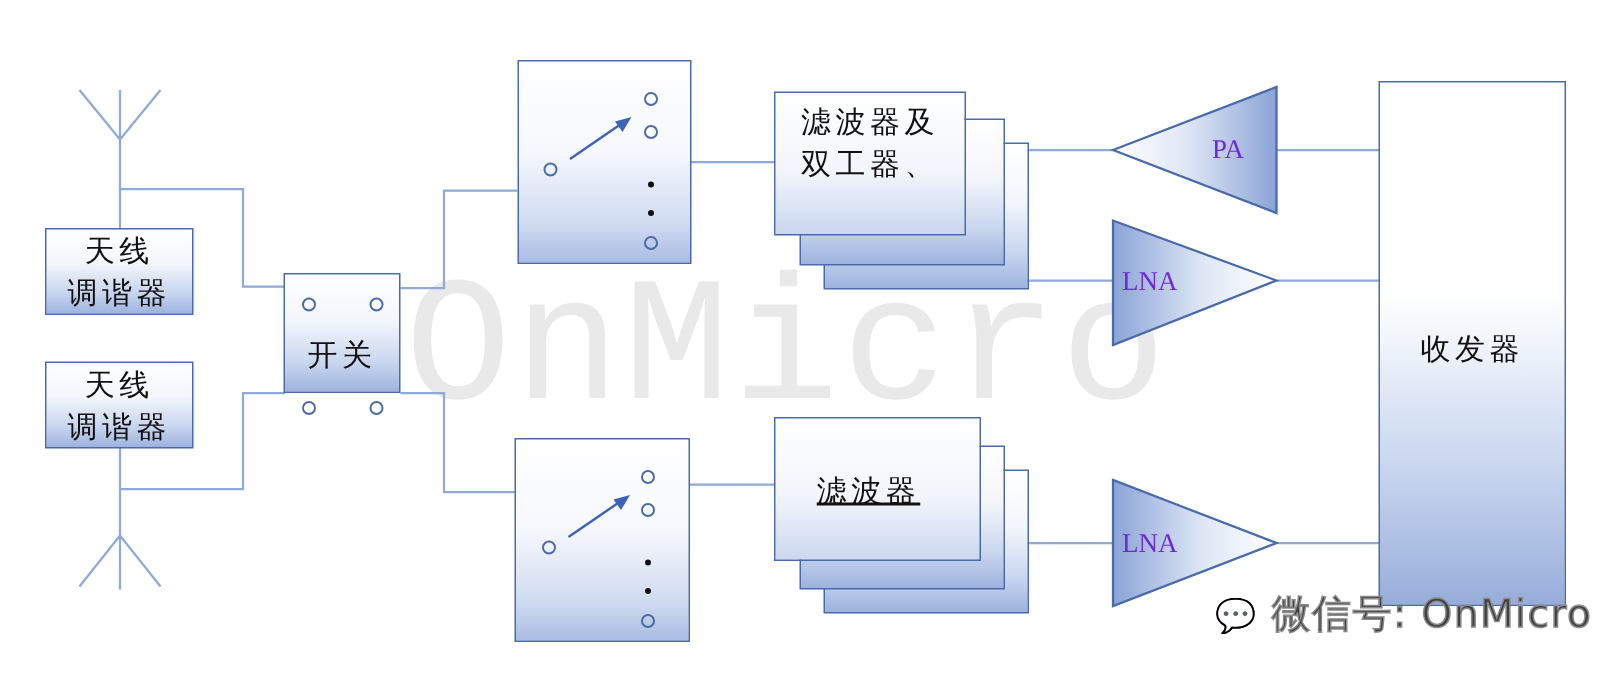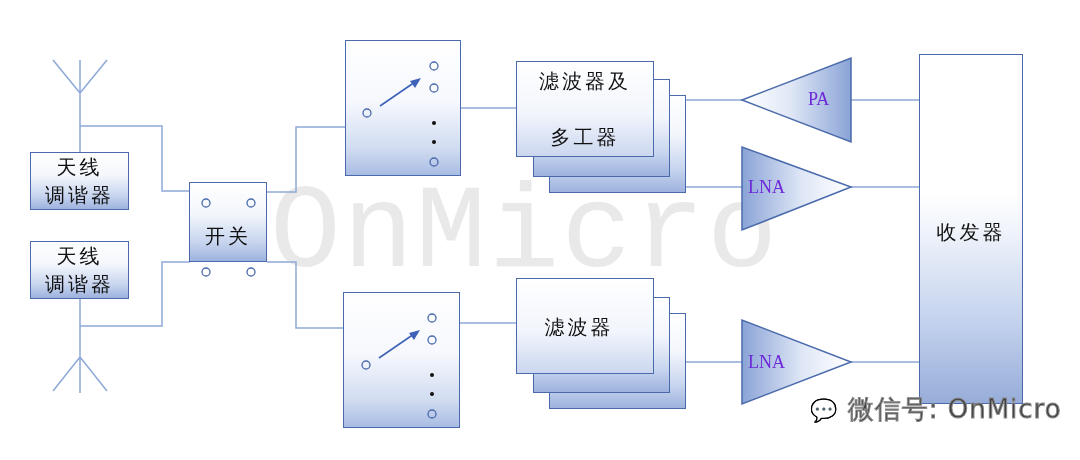--- a/index.html
+++ b/index.html
@@ -108,35 +108,35 @@
       <path d="M35 65 L70 41" stroke="#3d62b8" stroke-width="1.6"></path>
     </g>
     <polygon points="76,37 65,40 70,47" fill="#3d62b8"></polygon>
     <circle cx="88" cy="82" r="2" fill="#111"></circle>
       <circle cx="88" cy="101" r="2" fill="#111"></circle>
   </svg>
 </div>
 
 <div class="box" style="left:549px;top:95px;width:137px;height:98px;"></div>
 <div class="box" style="left:533px;top:79px;width:137px;height:98px;"></div>
-<div class="box" style="left:516px;top:61px;width:138px;height:96px;background:linear-gradient(to bottom,#ffffff 0%,#f2f5fc 55%,#cbd7ef 100%);">
+<div class="box" style="left:516px;top:61px;width:128px;height:96px;background:linear-gradient(to bottom,#ffffff 0%,#f2f5fc 55%,#cbd7ef 100%);">
   <div class="lbl" style="left:0;right:0;top:5px;">滤波器及</div>
-  <div class="lbl" style="left:0;right:0;top:61px;">多工器</div>
+  <div class="lbl" style="left:0;right:0;top:33px;">双工器、</div>
 </div>
 
 <div class="box" style="left:549px;top:313px;width:137px;height:96px;"></div>
 <div class="box" style="left:533px;top:297px;width:137px;height:96px;"></div>
 <div class="box" style="left:516px;top:278px;width:138px;height:96px;background:linear-gradient(to bottom,#ffffff 0%,#f2f5fc 55%,#cbd7ef 100%);">
-  <div class="lbl" style="left:0;right:12px;top:34px;">滤波器</div>
+  <div class="lbl" style="left:0;right:12px;top:34px;text-decoration:underline;">滤波器</div>
 </div>
 
 <div class="amp" style="left:808px;top:89px;">PA</div>
 <div class="amp" style="left:748px;top:177px;">LNA</div>
 <div class="amp" style="left:748px;top:352px;">LNA</div>
 
-<div class="box" style="left:919px;top:54px;width:104px;height:350px;background:linear-gradient(to bottom,#ffffff 0%,#ffffff 40%,#f0f4fb 50%,#c6d4ee 75%,#97add9 100%);">
+<div class="box" style="left:919px;top:54px;width:125px;height:350px;background:linear-gradient(to bottom,#ffffff 0%,#ffffff 40%,#f0f4fb 50%,#c6d4ee 75%,#97add9 100%);">
   <div class="lbl" style="left:0;right:0;top:163px;">收发器</div>
 </div>
 
 <div class="wechat">
   <span style="font-size:22px;">💬</span>
   <span>微信号: OnMicro</span>
 </div>
 
 </body></html>

